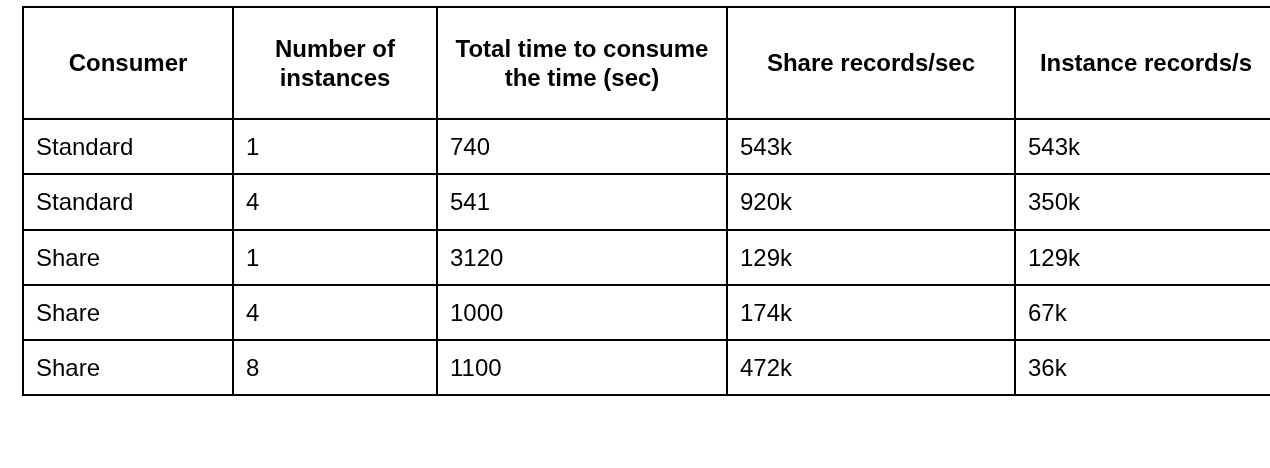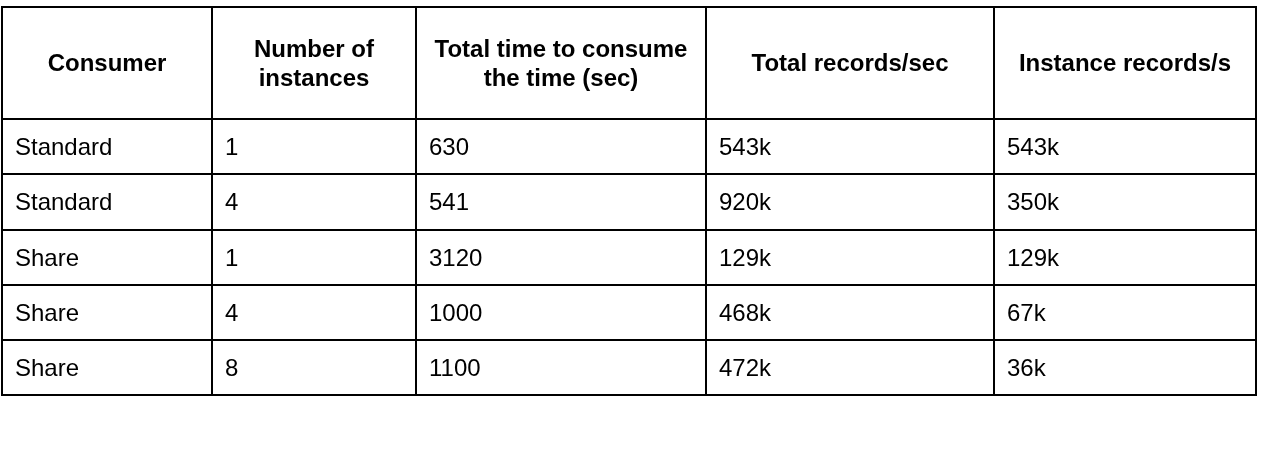--- a/index.html
+++ b/index.html
@@ -8,21 +8,21 @@
     background: #ffffff;
   }
   body {
     width: 1270px;
     height: 468px;
     font-family: "Liberation Sans", sans-serif;
     color: #000000;
     overflow: hidden;
   }
   .table-wrap {
-    padding: 6px 8px 8px 1px;
+    padding: 6px 8px 8px 22px;
     box-sizing: border-box;
     width: 1270px;
     height: 468px;
   }
   table.data-table {
     border-collapse: collapse;
     width: 1254px;
     table-layout: fixed;
   }
   table.data-table th,
@@ -63,29 +63,29 @@
       <col class="c1">
       <col class="c2">
       <col class="c3">
       <col class="c4">
     </colgroup>
     <thead>
       <tr>
         <th>Consumer</th>
         <th>Number of instances</th>
         <th>Total time to consume the time (sec)</th>
-        <th>Total records/sec</th>
+        <th>Share records/sec</th>
         <th>Instance records/s</th>
       </tr>
     </thead>
     <tbody>
       <tr>
         <td>Standard</td>
         <td>1</td>
-        <td>630</td>
+        <td>740</td>
         <td>543k</td>
         <td>543k</td>
       </tr>
       <tr>
         <td>Standard</td>
         <td>4</td>
         <td>541</td>
         <td>920k</td>
         <td>350k</td>
       </tr>
@@ -93,21 +93,21 @@
         <td>Share</td>
         <td>1</td>
         <td>3120</td>
         <td>129k</td>
         <td>129k</td>
       </tr>
       <tr>
         <td>Share</td>
         <td>4</td>
         <td>1000</td>
-        <td>468k</td>
+        <td>174k</td>
         <td>67k</td>
       </tr>
       <tr>
         <td>Share</td>
         <td>8</td>
         <td>1100</td>
         <td>472k</td>
         <td>36k</td>
       </tr>
     </tbody>

